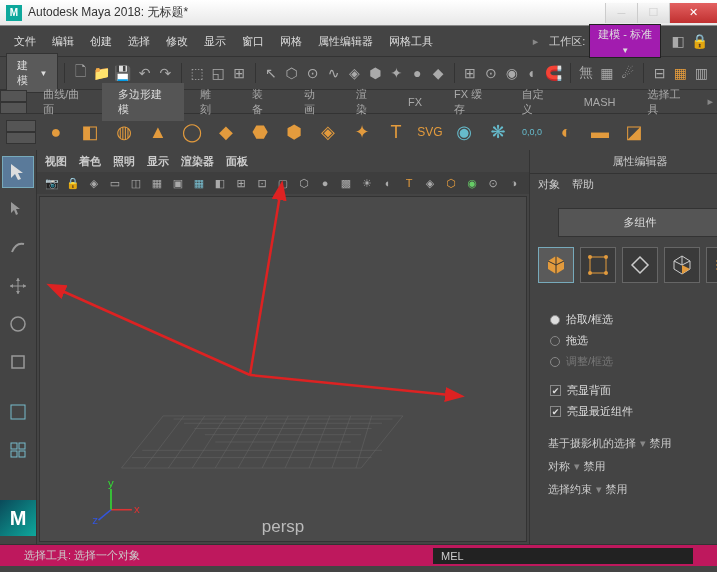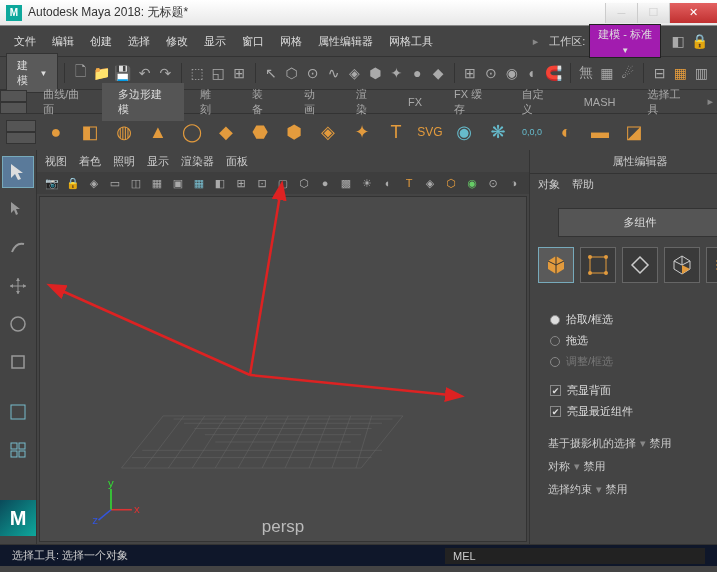--- a/index.html
+++ b/index.html
@@ -25,21 +25,21 @@
     .shelf-tab { padding: 4px 16px; color: #aaa; cursor: pointer; }
     .shelf-tab.active { background: #555; color: #ddd; }
     .shelf-row { height: 36px; background: #444; display: flex; align-items: center; padding: 0 6px; gap: 6px; }
     .shelf-icon { width: 28px; height: 28px; display: flex; align-items: center; justify-content: center; color: #e39b3d; font-size: 18px; }
     .main-area { display: flex; height: 394px; }
     .left-toolbar { width: 44px; background: #444; border-right: 1px solid #333; display: flex; flex-direction: column; align-items: center; padding-top: 6px; gap: 6px; }
     .lt-btn { width: 32px; height: 32px; display: flex; align-items: center; justify-content: center; color: #ccc; border: 1px solid transparent; }
     .lt-btn.active { background: #5a7a9a; border: 1px solid #7ab; }
     .lt-btn svg { width: 20px; height: 20px; }
     .center-panel { flex: 1; background: #444; display: flex; flex-direction: column; }
-    .vp-menu { height: 22px; display: flex; align-items: center; padding: 0 8px; gap: 12px; }
+    .vp-menu { height: 22px; display: flex; align-items: center; padding: 0 8px; gap: 12px; font-weight: bold; }
     .vp-menu span { color: #ccc; cursor: pointer; }
     .vp-icons { height: 22px; display: flex; align-items: center; padding: 0 6px; gap: 3px; background: #3e3e3e; }
     .vp-icon { width: 18px; height: 18px; display: flex; align-items: center; justify-content: center; color: #aaa; font-size: 11px; }
     .viewport { flex: 1; background: #4a4a4a; position: relative; margin: 2px; border: 1px solid #333; }
     .viewport svg { width: 100%; height: 100%; position: absolute; top: 0; left: 0; }
     .vp-label { position: absolute; bottom: 4px; left: 50%; transform: translateX(-50%); color: #bbb; font-size: 17px; }
     .right-panel { width: 260px; background: #444; border-left: 1px solid #333; display: flex; flex-direction: column; }
     .rp-tabs { height: 24px; display: flex; border-bottom: 1px solid #333; }
     .rp-tab { flex: 1; display: flex; align-items: center; justify-content: center; color: #ccc; background: #444; cursor: pointer; }
     .rp-tab.active { background: #555; }
@@ -50,21 +50,21 @@
     .comp-icons { display: flex; justify-content: center; gap: 6px; margin-bottom: 16px; }
     .comp-icon { width: 36px; height: 36px; border: 1px solid #666; display: flex; align-items: center; justify-content: center; background: #3a3a3a; }
     .comp-icon.active { background: #5a5a5a; border-color: #7ab; }
     .radio-row, .check-row { display: flex; align-items: center; gap: 6px; padding: 3px 12px; color: #ddd; }
     .radio-row.disabled, .check-row.disabled { color: #777; }
     .radio-dot { width: 10px; height: 10px; border-radius: 50%; border: 1px solid #888; }
     .radio-dot.sel { background: #ddd; }
     .check-box { width: 11px; height: 11px; border: 1px solid #888; display: flex; align-items: center; justify-content: center; font-size: 9px; color: #ddd; }
     .opt-row { display: flex; align-items: center; padding: 4px 10px; gap: 4px; color: #ccc; }
     .opt-row .arrow { color: #888; }
-    .statusbar { height: 22px; background: #0f172a; border-top: 1px solid #333; display: flex; align-items: center; padding: 0 12px; }
+    .statusbar { height: 22px; background: #be185d; border-top: 1px solid #333; display: flex; align-items: center; padding: 0 24px; }
     .status-left { flex: 1; color: #ccc; }
     .status-right { background: #222; padding: 2px 8px; color: #ccc; margin-left: 8px; min-width: 260px; height: 16px; display: flex; align-items: center; }
     .maya-logo { width: 36px; height: 36px; background: linear-gradient(135deg, #0a4a5a, #0ea89c); display: flex; align-items: center; justify-content: center; color: #fff; font-size: 20px; font-weight: bold; margin-top: auto; margin-bottom: 8px; }
     .arrow-overlay { position: absolute; pointer-events: none; z-index: 100; }
   </style>
 </head>
 <body>
 
 <div class="titlebar">
   <div class="titlebar-icon">M</div>

